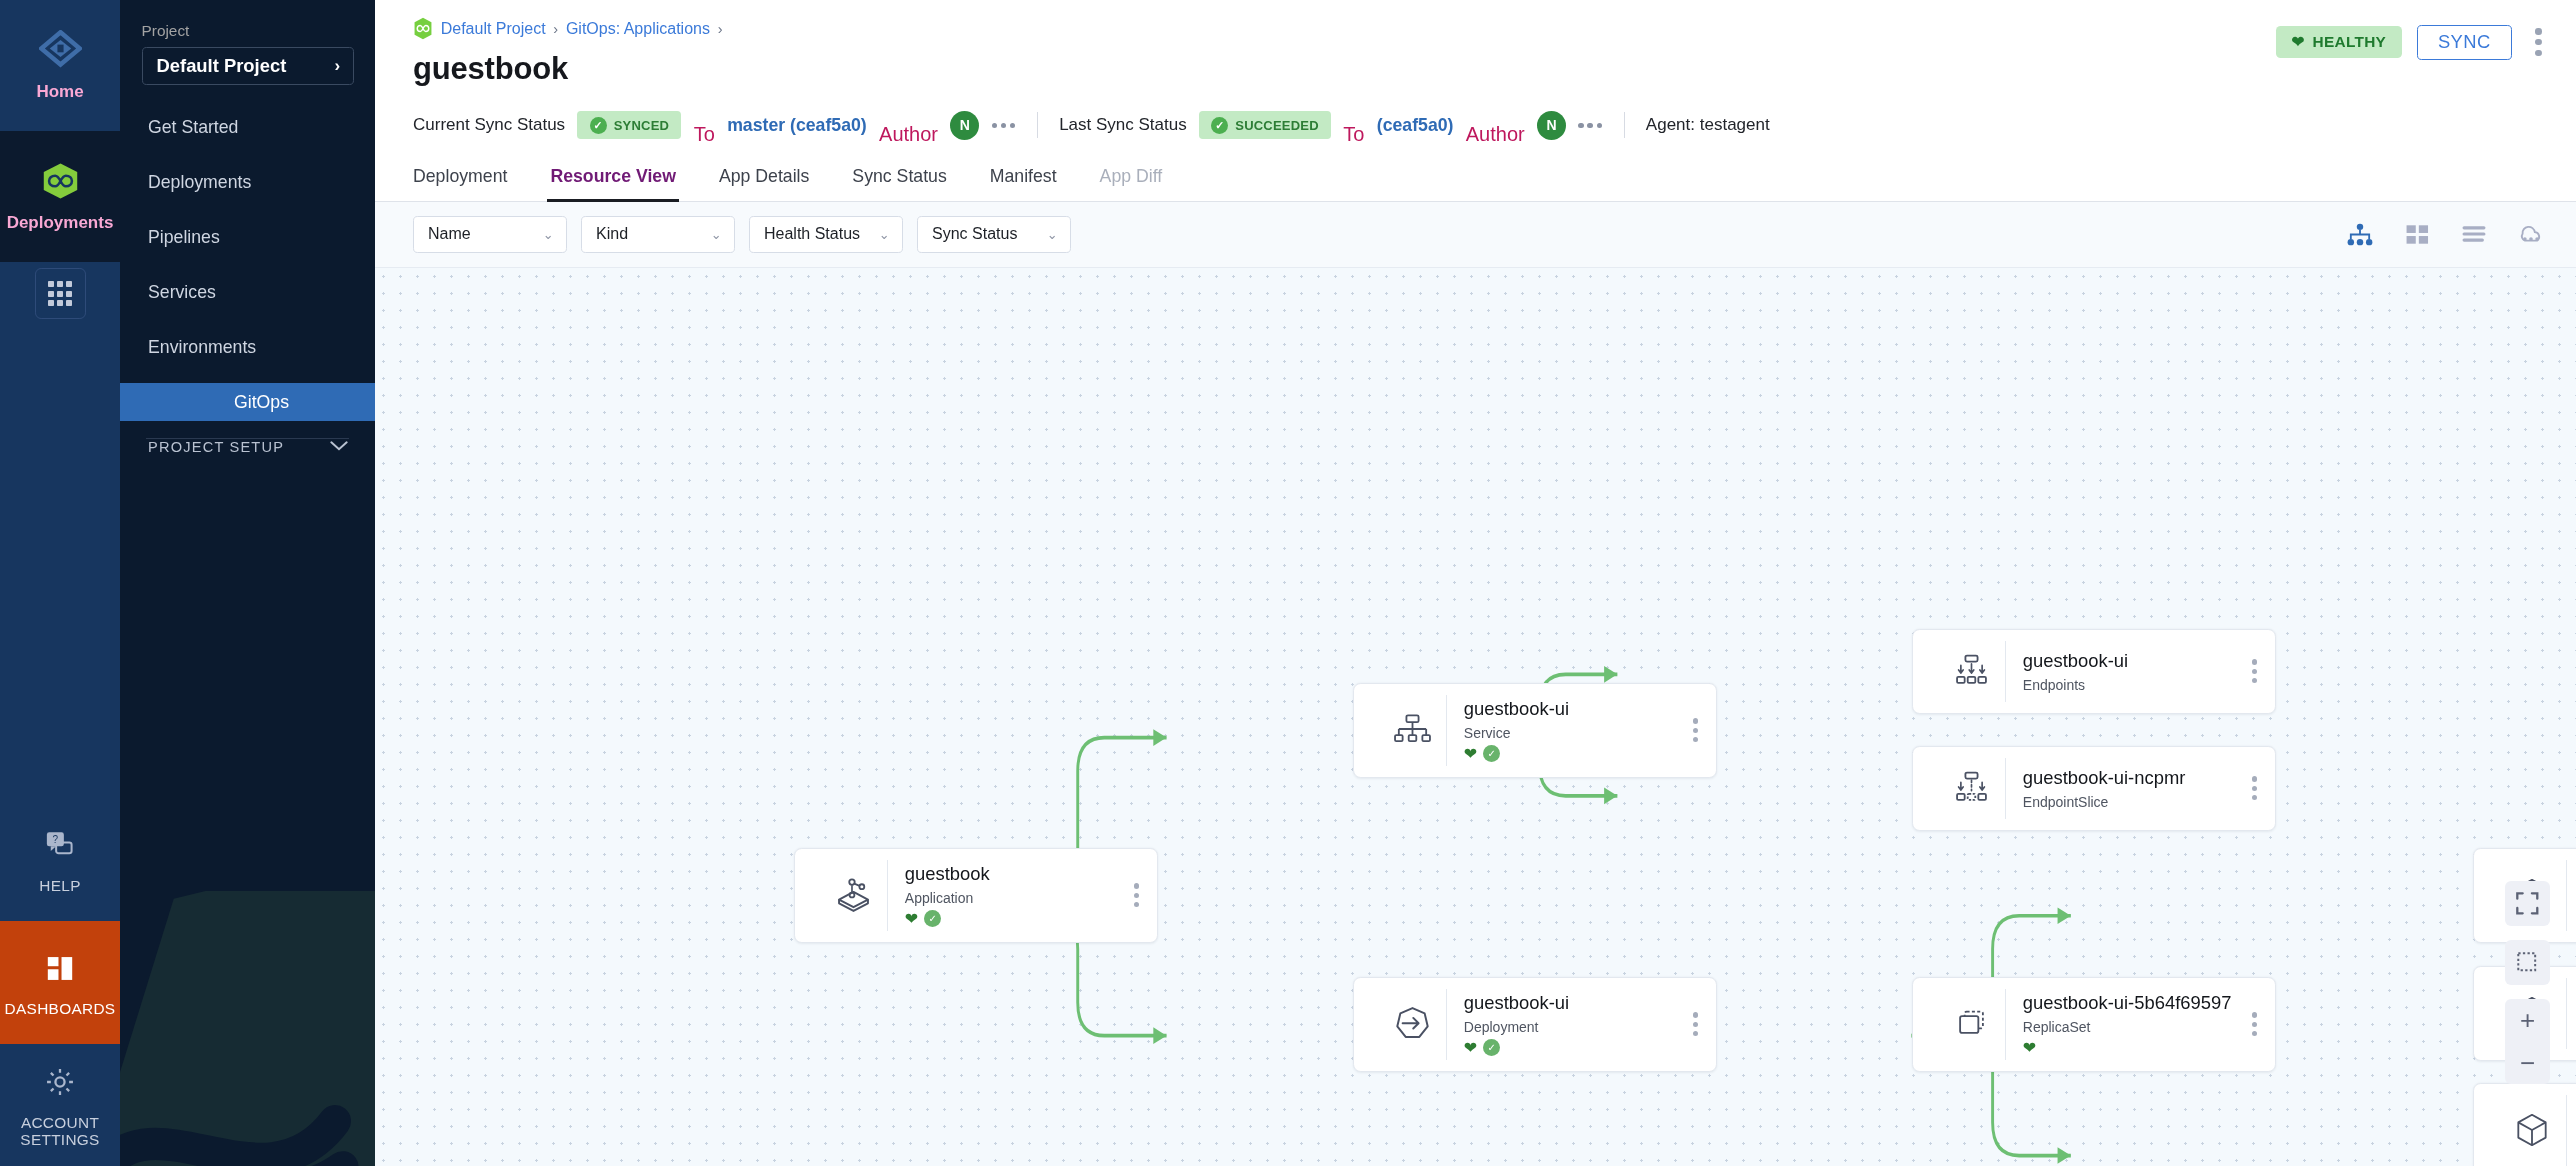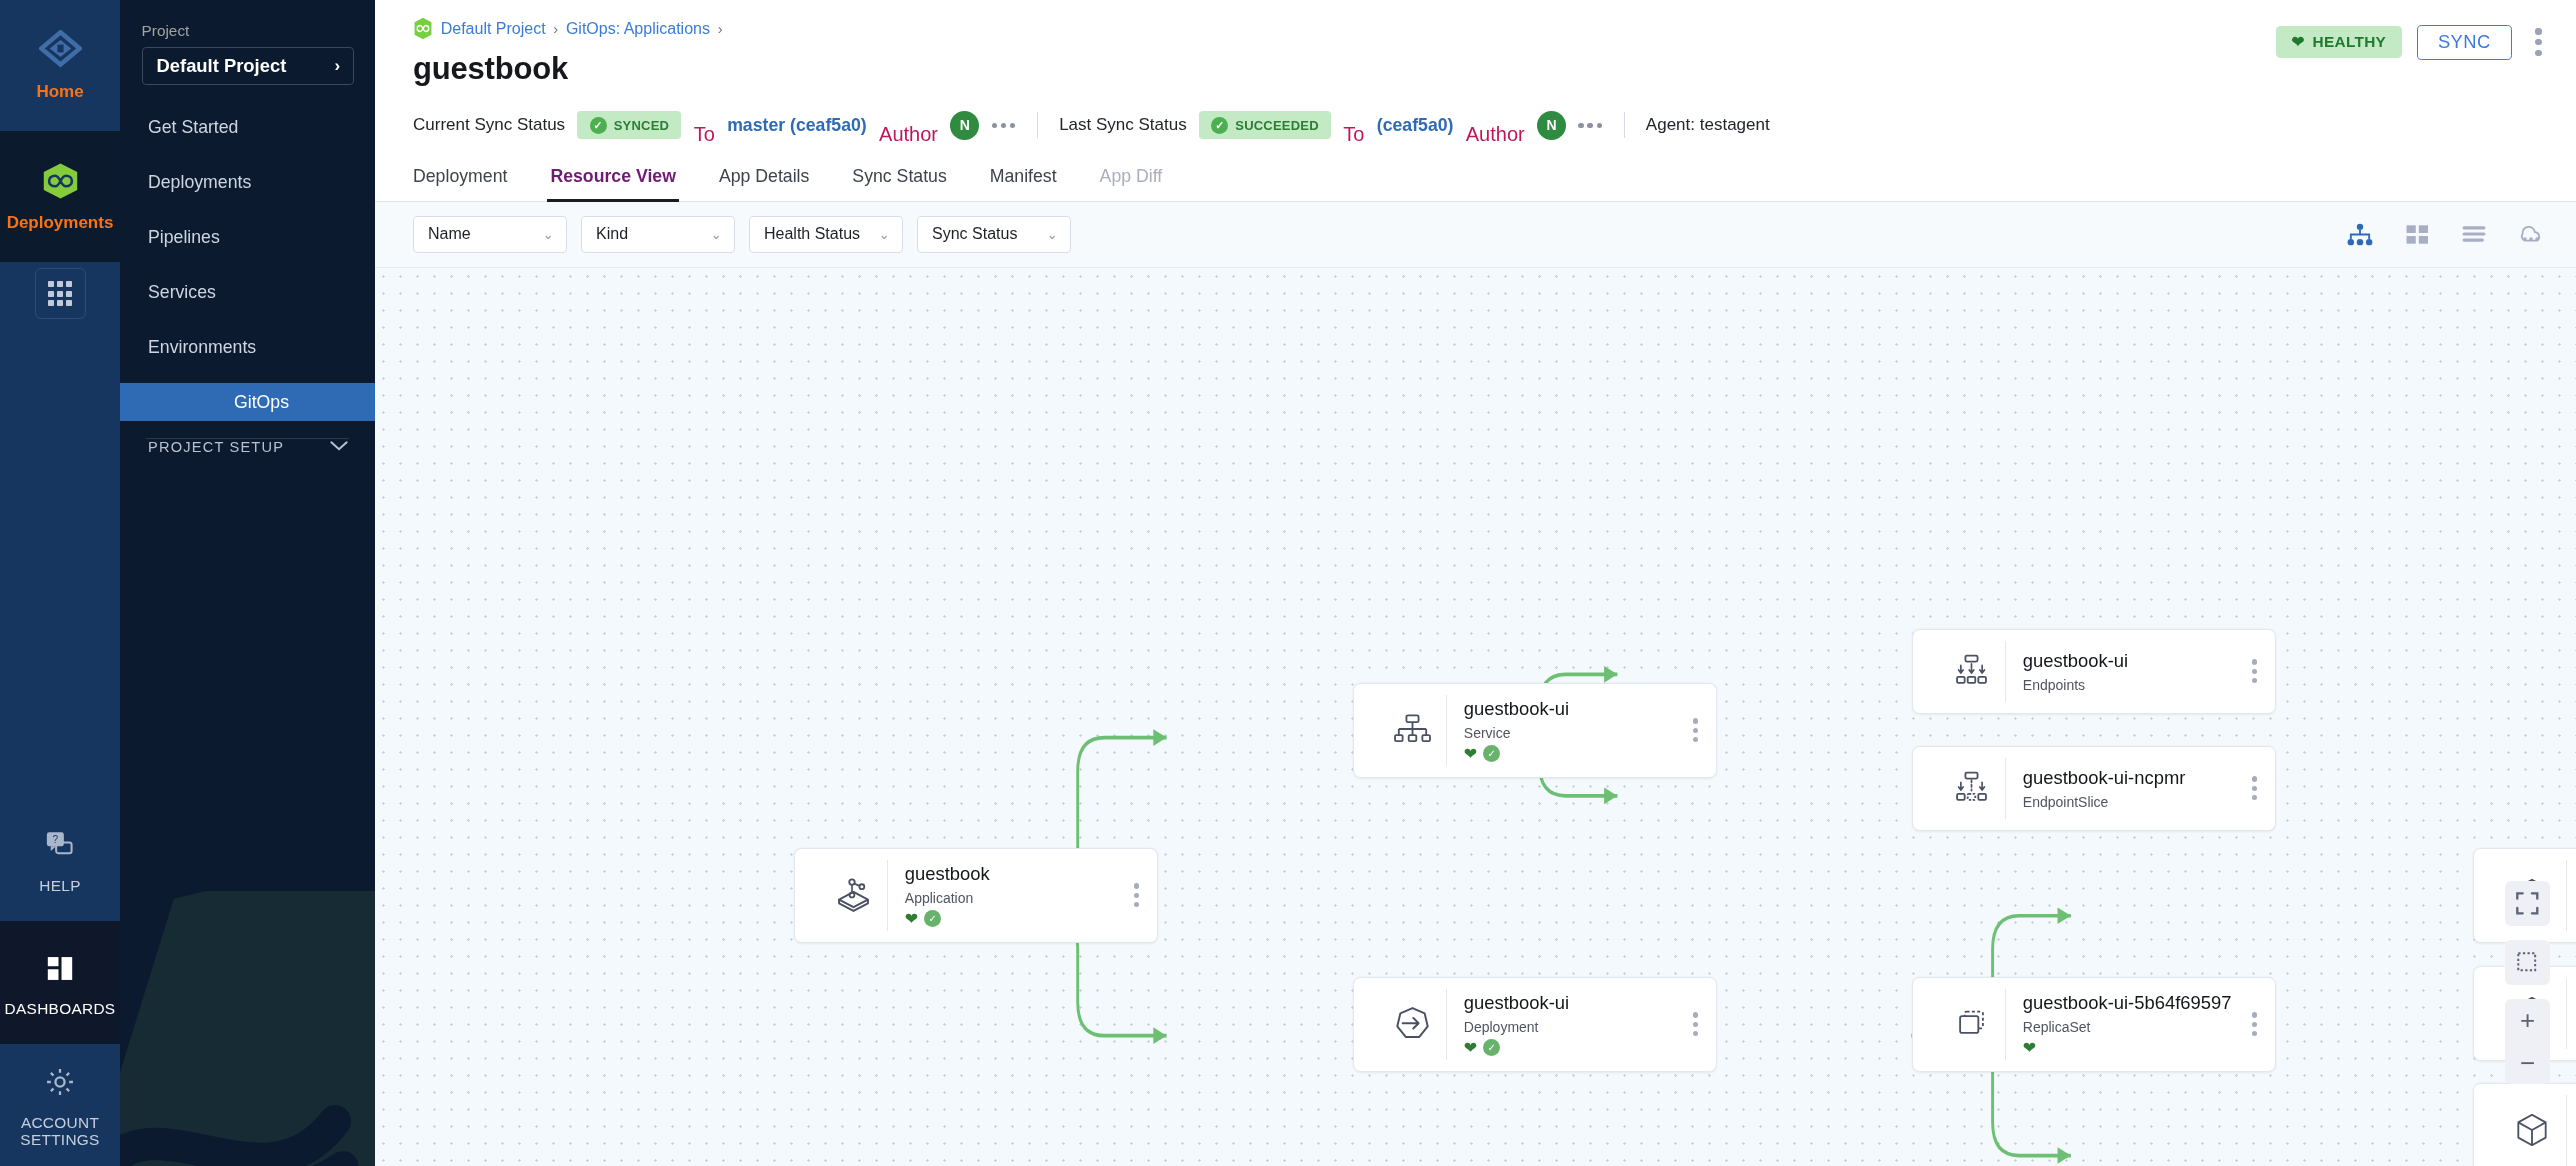--- a/index.html
+++ b/index.html
@@ -18,37 +18,37 @@
     display: flex; flex-direction: column;
     flex: none;
     position: relative;
     z-index: 5;
   }
   .rail-item {
     height: 131px;
     display: flex; flex-direction: column;
     align-items: center; justify-content: center;
     gap: 10.8px;
-    color: #f97316;
+    color: #f9a8d4;
     font-size: 17px; font-weight: 700;
     text-align: center;
     line-height: 1.15;
     cursor: pointer;
   }
   .rail-item.active { background: #0c1a2e; }
   .rail-item .glyph { width: 45px; height: 41px; display: flex; align-items: center; justify-content: center; }
   .rail-spacer { flex: 1 1 auto; }
   .rail-grid-btn {
     width: 51px; height: 51px; margin: 6.1px auto 0 auto;
     border: 0.8px solid #2e4b79; border-radius: 6.1px;
     display: flex; align-items: center; justify-content: center;
     cursor: pointer;
   }
   .rail-bottom .rail-item { height: 123px; font-size: 15.4px; font-weight: 400; color: #c7cfdd; letter-spacing: 0.3px; }
-  .rail-bottom .rail-item.active { color: #ffffff; background: #0f172a; }
+  .rail-bottom .rail-item.active { color: #ffffff; background: #c2410c; }
   .dots9 { display: grid; grid-template-columns: repeat(3, 6.1px); grid-template-rows: repeat(3, 6.1px); gap: 3.1px; }
   .dots9 i { background: #c2cada; display: block; border-radius: 0.8px; }
 
   
   .sidebar {
     width: 255px; height: 1167px; flex: none;
     background: #0b1a2e;
     position: relative;
     overflow: hidden;
     z-index: 4;

